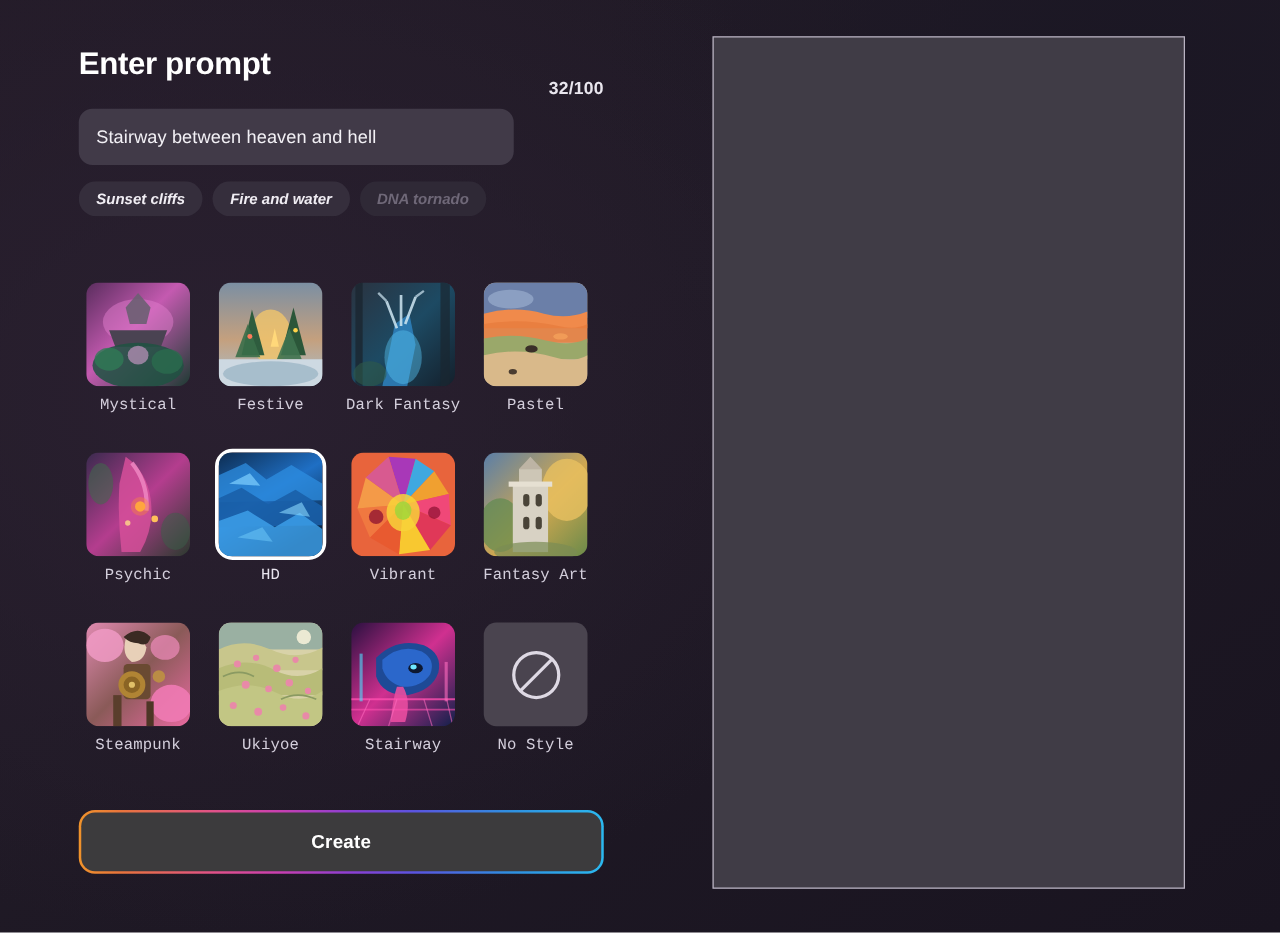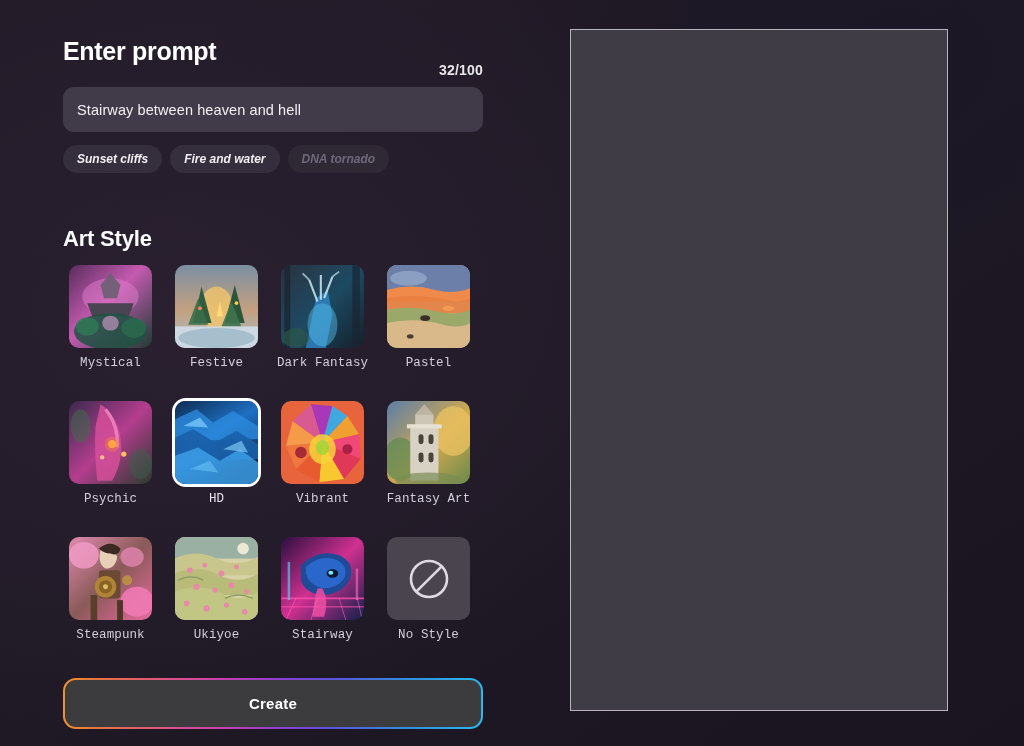--- a/index.html
+++ b/index.html
@@ -52,21 +52,21 @@
     right: 0;
     top: 26px;
     font-size: 14px;
     font-weight: bold;
     color: #e9e6ee;
     letter-spacing: 0.2px;
   }
 
   .prompt-input-wrap {
     margin-top: 17px;
-    width: 420px;
+    width: 348px;
     height: 45px;
     background: #413a48;
     border-radius: 11px;
     display: flex;
     align-items: center;
     padding: 0 14px;
   }
 
   .prompt-input {
     width: 100%;
@@ -170,21 +170,21 @@
     background: #4a444f;
     display: flex;
     align-items: center;
     justify-content: center;
   }
 
   
   .create-wrap {
     position: absolute;
     left: 63px;
-    top: 678px;
+    top: 648px;
     width: 420px;
     height: 51px;
     border-radius: 13px;
     padding: 2px;
     background: linear-gradient(90deg,
       #f0932b 0%,
       #e8743c 8%,
       #e0518a 26%,
       #c93fb0 38%,
       #8b3fd4 52%,
@@ -239,21 +239,20 @@
       <input class="prompt-input" type="text" value="Stairway between heaven and hell" style="">
     </div>
 
     <div class="chips-row">
       <button class="chip">Sunset cliffs</button>
       <button class="chip">Fire and water</button>
       <button class="chip dim">DNA tornado</button>
     </div>
 
     <div class="style-section">
-      <div class="style-title">Art Style</div>
 
       <div class="style-grid">
 
         <div class="style-cell">
           <div class="thumb-frame">
             <svg class="thumb" viewBox="0 0 100 100">
               <defs>
                   <linearGradient id="myg" x1="0" y1="0" x2="1" y2="1">
                 <stop offset="0" stop-color="#5a2d5e"></stop>
                     <stop offset="0.45" stop-color="#c45ab0"></stop>

